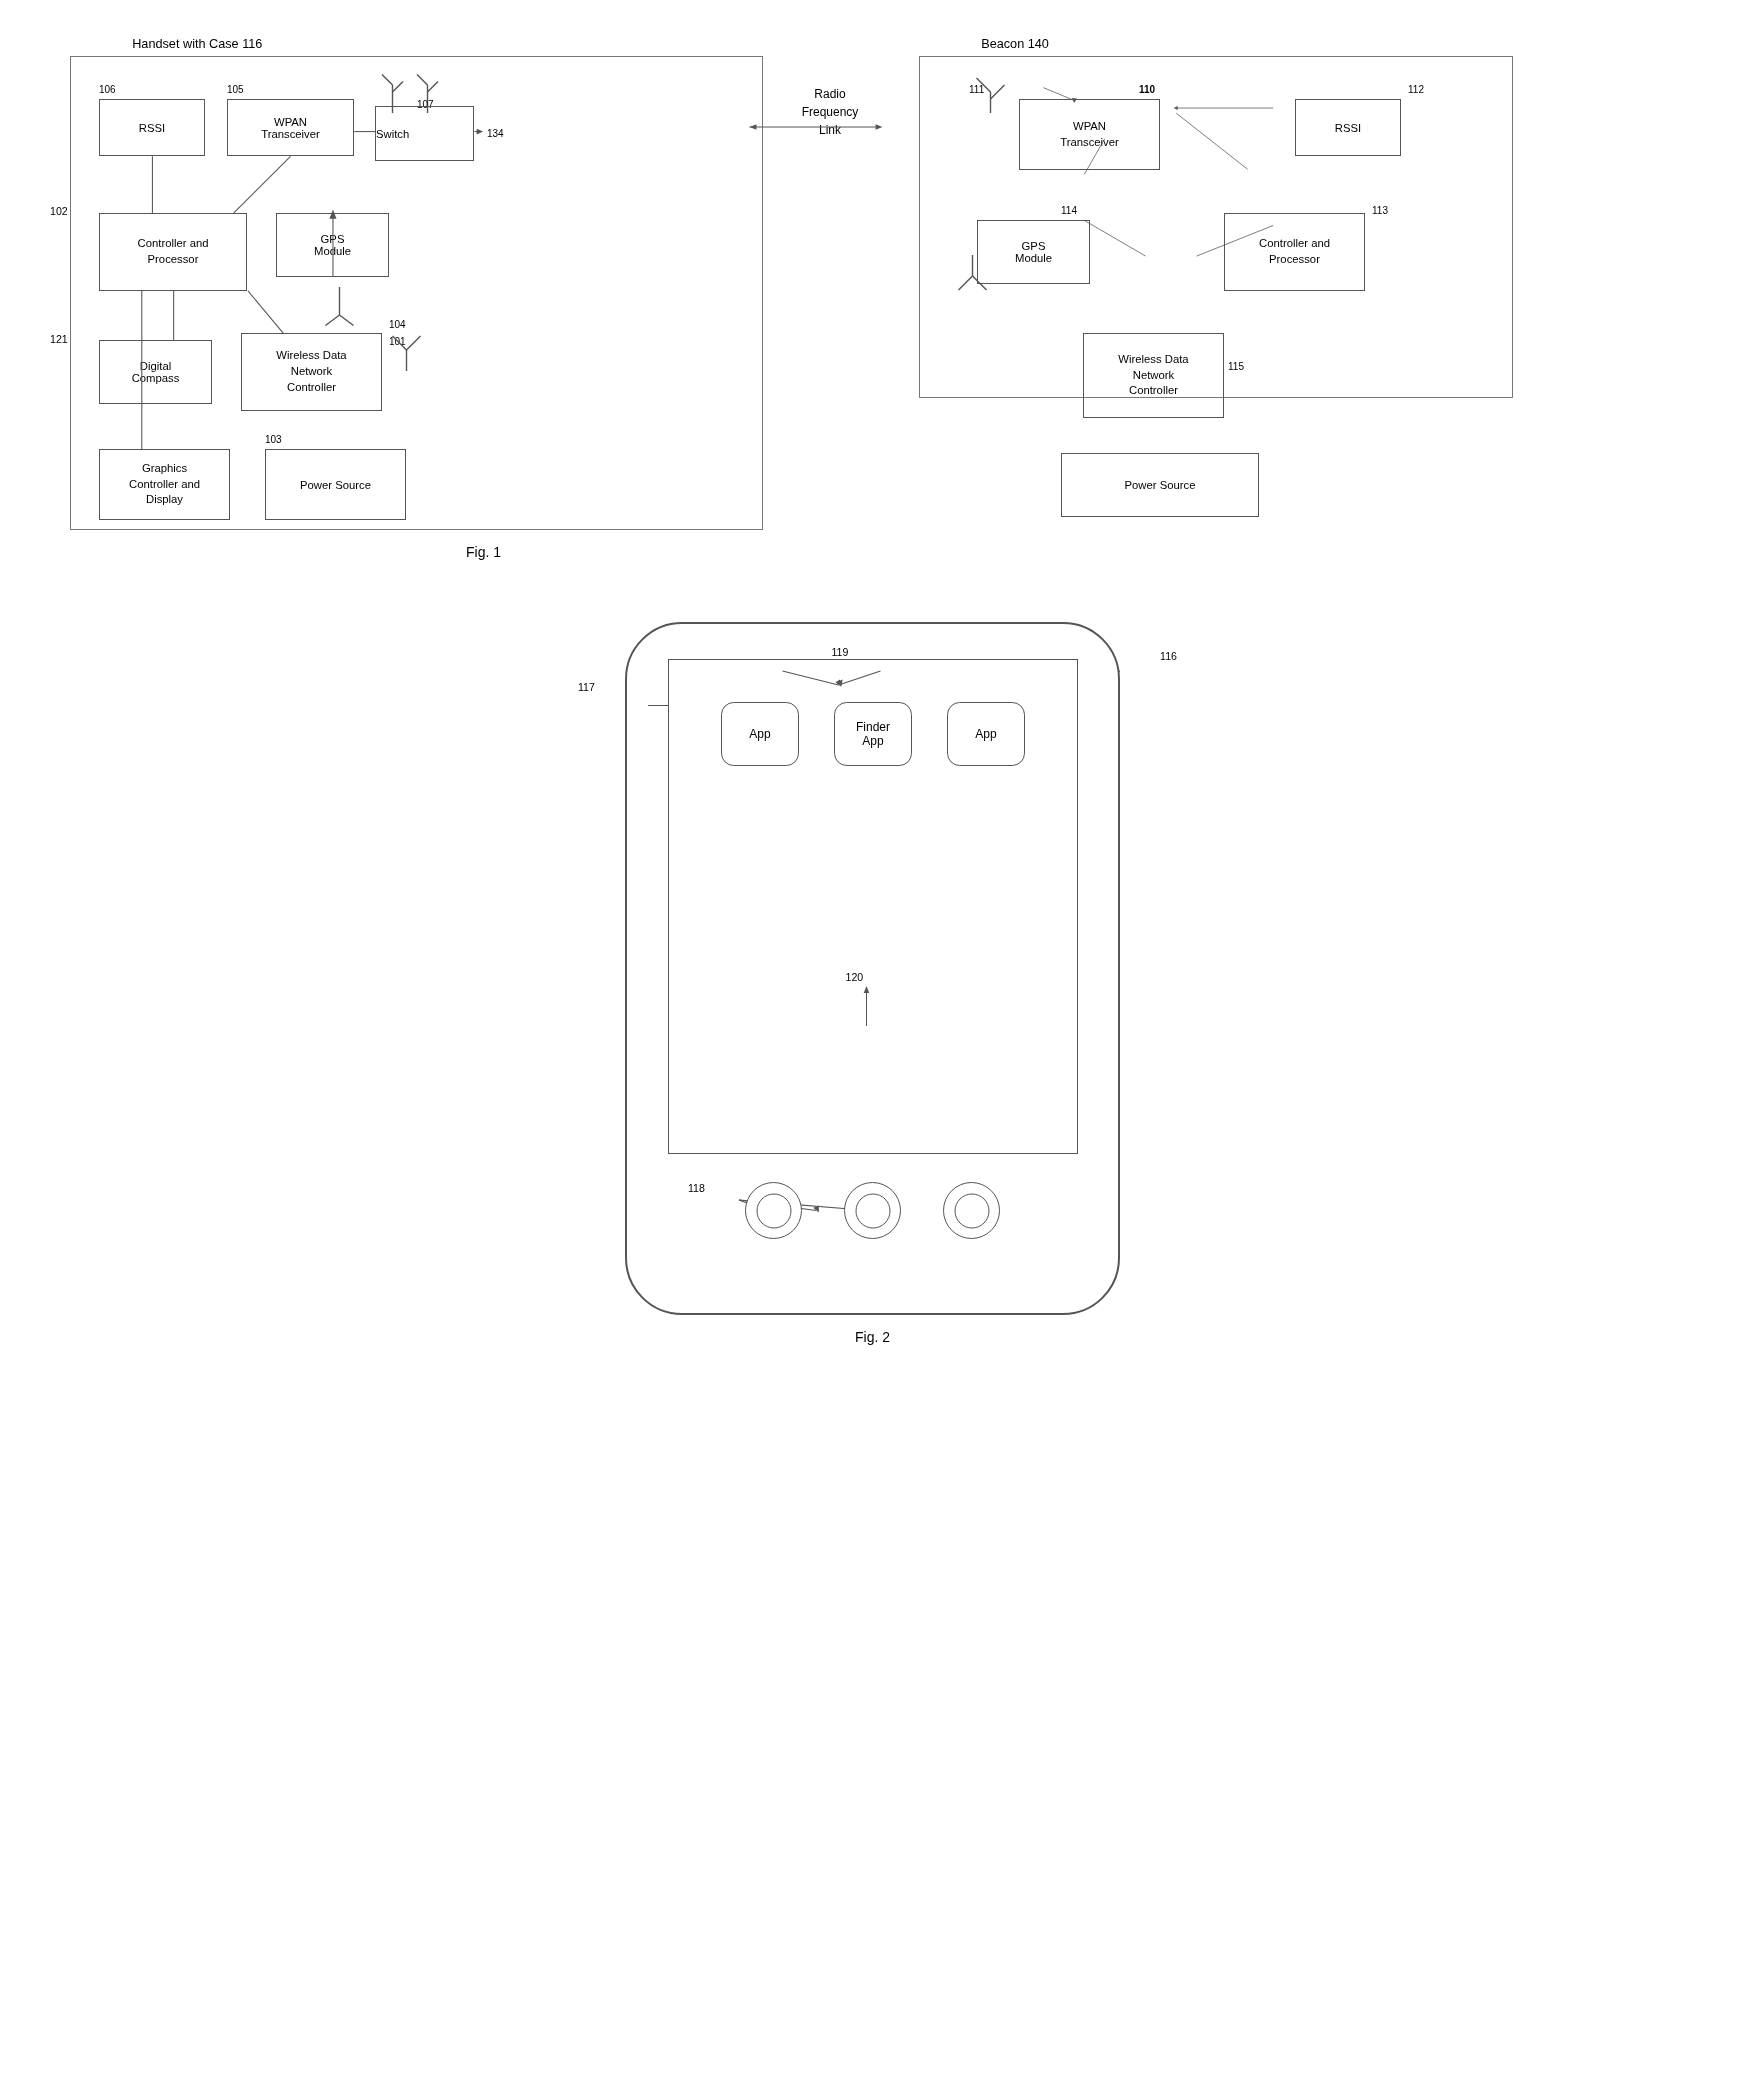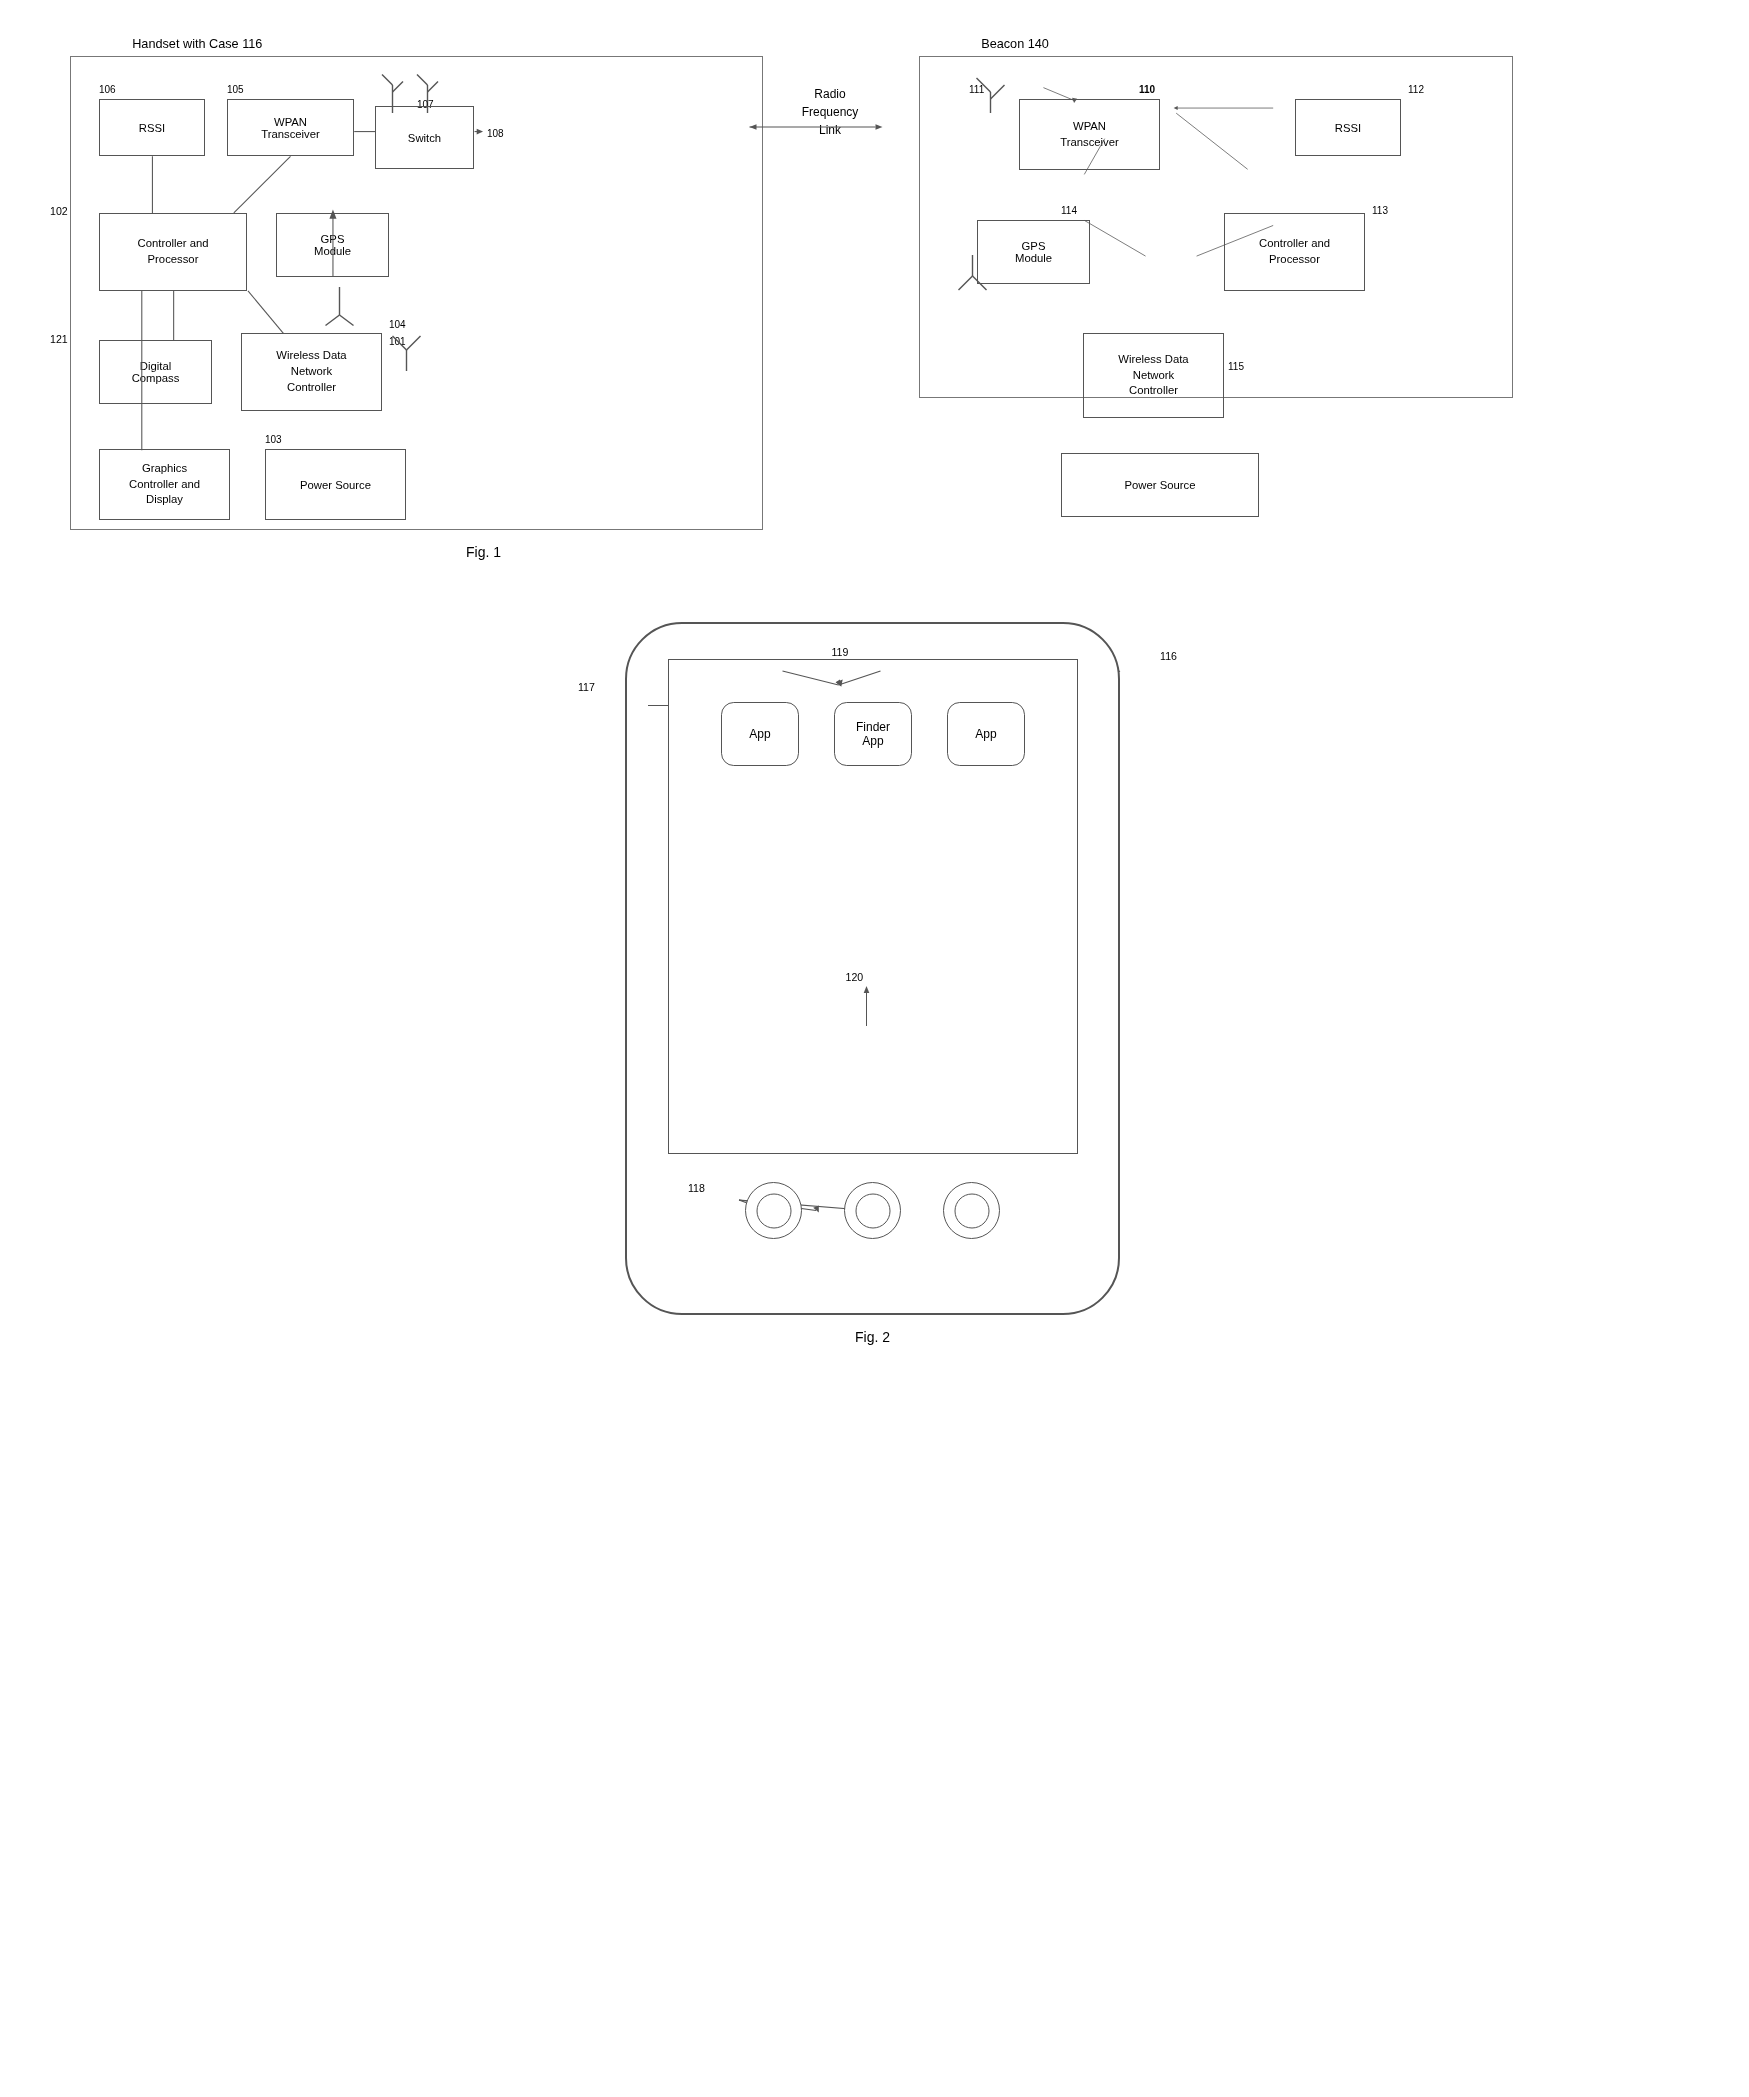--- a/index.html
+++ b/index.html
@@ -91,25 +91,25 @@
       </svg>
 
       <svg style="position:absolute; left:339px; top:14px;" width="35" height="42" viewBox="0 0 50 60">
         <line x1="25" y1="60" x2="25" y2="20" stroke="#555" stroke-width="2"></line>
         <line x1="25" y1="20" x2="10" y2="5" stroke="#555" stroke-width="2"></line>
         <line x1="25" y1="30" x2="40" y2="15" stroke="#555" stroke-width="2"></line>
       </svg>
 
       <div style="position:absolute; left:346px; top:42px; font-size:10px;">107</div>
 
-      <div style="position:absolute; left:304px; top:49px; width:99px; height:63px; border:1.4px solid #555; display:flex; align-items:center; justify-content:center; text-align:center; font-size:11.3px;">
+      <div style="position:absolute; left:304px; top:49px; width:99px; height:55px; border:1.4px solid #555; display:flex; align-items:center; justify-content:flex-start; text-align:center; font-size:11.3px;">
         <span>Switch</span>
       </div>
 
-      <div style="position:absolute; left:416px; top:71px; font-size:10px;">108</div>
+      <div style="position:absolute; left:416px; top:71px; font-size:10px;">134</div>
 
       <div style="position:absolute; left:28px; top:156px; width:148px; height:78px; border:1.4px solid #555; display:flex; align-items:center; justify-content:center; text-align:center; font-size:11.3px; line-height:1.4;">
         <span style="white-space:pre-line;">Controller and
 Processor</span>
       </div>
 
       <div style="position:absolute; left:205px; top:156px; width:113px; height:64px; border:1.4px solid #555; display:flex; align-items:center; justify-content:center; text-align:center; font-size:11.3px;">
         <span style="white-space:pre-line;">GPS
 Module</span>
       </div>

